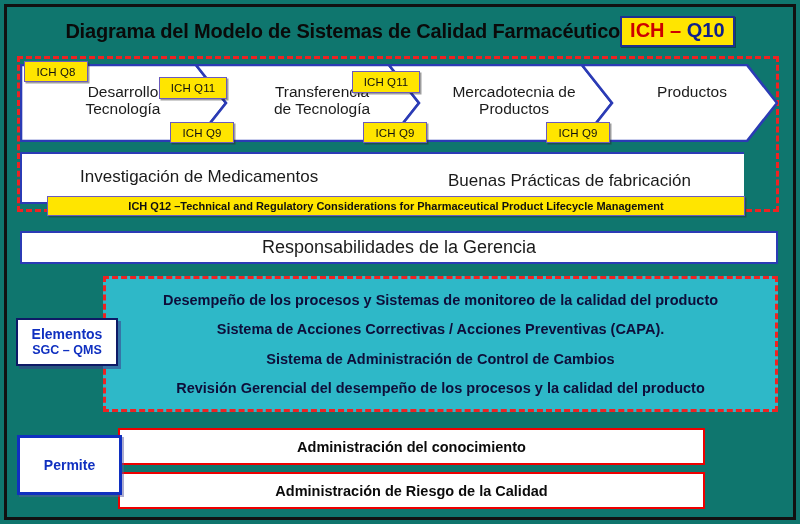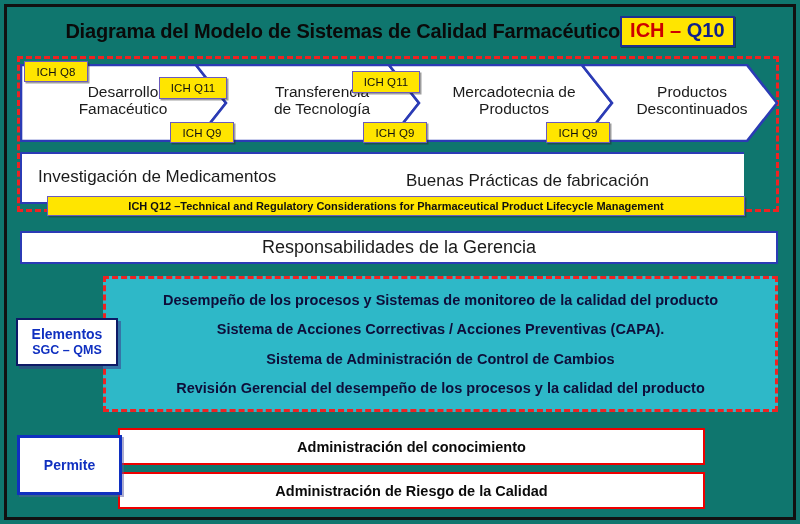--- a/index.html
+++ b/index.html
@@ -84,21 +84,21 @@
   
   #invest-box{
     position:absolute;left:20px;top:152px;width:724px;height:52px;
     border:2px solid #2b3bb5;
     border-right:none;
     box-sizing:border-box;
     background:#ffffff;
   }
   .invest-text{
     position:absolute;
-    font-size:17px;color:#1b1b1b;white-space:nowrap;
+    font-size:17px;color:#1b1b1b;white-space:nowrap;margin-left:42px;
   }
 
   #q12-banner{
     position:absolute;left:47px;top:196px;width:698px;height:20px;
     background:#ffe500;
     border:1.6px solid #6b5bbd;
     box-sizing:border-box;
     display:flex;align-items:center;justify-content:center;
     font-size:11px;font-weight:bold;color:#101010;
     white-space:nowrap;
@@ -183,33 +183,32 @@
 
       <path d="M176,1 L369,1 L399,39 L369,77 L176,77 L206,39 Z" fill="#ffffff" stroke="#2b3bb5" stroke-width="2.6"></path>
 
       <path d="M369,1 L562,1 L592,39 L562,77 L369,77 L399,39 Z" fill="#ffffff" stroke="#2b3bb5" stroke-width="2.6"></path>
 
       <path d="M562,1 L727,1 L757,39 L727,77 L562,77 L592,39 Z" fill="#ffffff" stroke="#2b3bb5" stroke-width="2.6"></path>
     </svg>
 
     <div class="stage-label" style="left:18px;top:19px;width:170px;">
       <div>Desarrollo</div>
-      <div>Famacéutico</div>
+      <div>Tecnología</div>
     </div>
     <div class="stage-label" style="left:212px;top:19px;width:180px;">
       <div>Transferencia</div>
       <div>de Tecnología</div>
     </div>
     <div class="stage-label" style="left:401px;top:19px;width:186px;">
       <div>Mercadotecnia de</div>
       <div>Productos</div>
     </div>
     <div class="stage-label" style="left:592px;top:19px;width:160px;">
       <div>Productos</div>
-      <div>Descontinuados</div>
     </div>
   </div>
 
   <div class="badge" style="left:24px;top:61px;width:64px;height:21px;">ICH Q8</div>
   <div class="badge" style="left:159px;top:77px;width:68px;height:22px;">ICH Q11</div>
   <div class="badge" style="left:170px;top:122px;width:64px;height:21px;">ICH Q9</div>
   <div class="badge" style="left:352px;top:71px;width:68px;height:22px;">ICH Q11</div>
   <div class="badge" style="left:363px;top:122px;width:64px;height:21px;">ICH Q9</div>
   <div class="badge" style="left:546px;top:122px;width:64px;height:21px;">ICH Q9</div>
 

